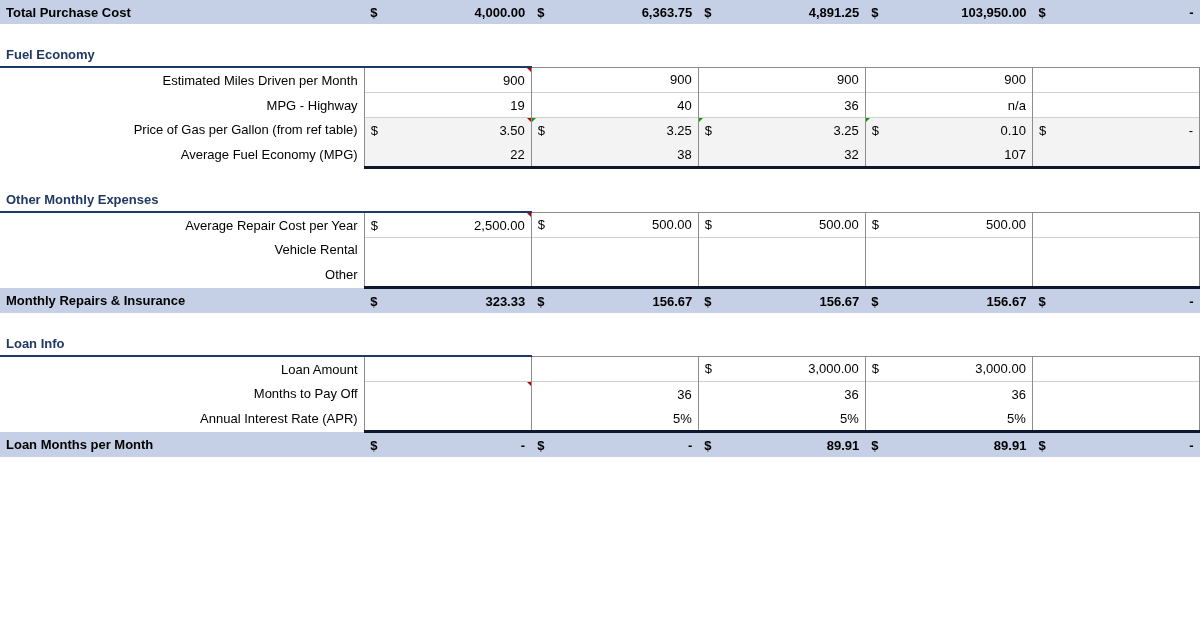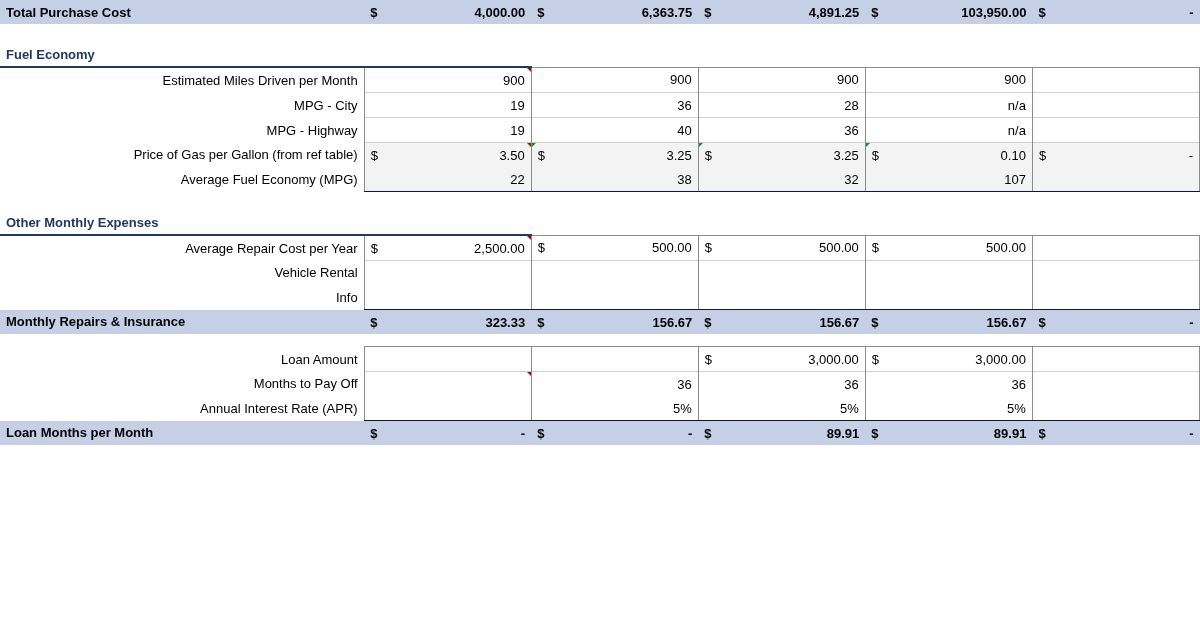--- a/index.html
+++ b/index.html
@@ -32,21 +32,21 @@
     border-bottom: 2px solid #1f3864;
     text-decoration: none;
     padding-top: 8px;
   }
   .indent { padding-left: 30px; text-align: right; }
   .summary-row td {
     background: #c5d0e6;
     font-weight: bold;
   }
   .bordered-top { border-top: 1px solid #8c8c8c; }
-  .bordered-bot { border-bottom: 1px solid #0f172a; }
+  .bordered-bot { border-bottom: 3px solid #0f172a; }
   .bordered-lr  { border-left: 1px solid #8c8c8c; border-right: 1px solid #8c8c8c; }
   .num { text-align: right; }
   .sym { text-align: left; }
   .calc { background: #f3f3f3; }
   .marker {
     position: relative;
   }
   .marker::before {
     content: "";
     position: absolute;
@@ -114,33 +114,20 @@
         <td class="sym bordered-lr bordered-top" style="border-right: none;"></td>
         <td class="num bordered-lr bordered-top marker" style="border-left: none;">900</td>
         <td class="sym bordered-lr bordered-top" style="border-right: none;"></td>
         <td class="num bordered-lr bordered-top" style="border-left: none;">900</td>
         <td class="sym bordered-lr bordered-top" style="border-right: none;"></td>
         <td class="num bordered-lr bordered-top" style="border-left: none;">900</td>
         <td class="sym bordered-lr bordered-top" style="border-right: none;"></td>
         <td class="num bordered-lr bordered-top" style="border-left: none;">900</td>
         <td class="sym bordered-lr bordered-top" style="border-right: none;"></td>
         <td class="num bordered-lr bordered-top" style="border-left: none;"></td>
-      </tr>
-      <tr>
-        <td class="indent">MPG - City</td>
-        <td class="sym bordered-lr" style="border-right: none; border-top: 1px solid rgb(208, 208, 208);"></td>
-        <td class="num bordered-lr" style="border-left: none; border-top: 1px solid rgb(208, 208, 208);">19</td>
-        <td class="sym bordered-lr" style="border-right: none; border-top: 1px solid rgb(208, 208, 208);"></td>
-        <td class="num bordered-lr" style="border-left: none; border-top: 1px solid rgb(208, 208, 208);">36</td>
-        <td class="sym bordered-lr" style="border-right: none; border-top: 1px solid rgb(208, 208, 208);"></td>
-        <td class="num bordered-lr" style="border-left: none; border-top: 1px solid rgb(208, 208, 208);">28</td>
-        <td class="sym bordered-lr" style="border-right: none; border-top: 1px solid rgb(208, 208, 208);"></td>
-        <td class="num bordered-lr" style="border-left: none; border-top: 1px solid rgb(208, 208, 208);">n/a</td>
-        <td class="sym bordered-lr" style="border-right: none; border-top: 1px solid rgb(208, 208, 208);"></td>
-        <td class="num bordered-lr" style="border-left: none; border-top: 1px solid rgb(208, 208, 208);"></td>
       </tr>
       <tr>
         <td class="indent">MPG - Highway</td>
         <td class="sym bordered-lr" style="border-right: none; border-top: 1px solid rgb(208, 208, 208);"></td>
         <td class="num bordered-lr" style="border-left: none; border-top: 1px solid rgb(208, 208, 208);">19</td>
         <td class="sym bordered-lr" style="border-right: none; border-top: 1px solid rgb(208, 208, 208);"></td>
         <td class="num bordered-lr" style="border-left: none; border-top: 1px solid rgb(208, 208, 208);">40</td>
         <td class="sym bordered-lr" style="border-right: none; border-top: 1px solid rgb(208, 208, 208);"></td>
         <td class="num bordered-lr" style="border-left: none; border-top: 1px solid rgb(208, 208, 208);">36</td>
         <td class="sym bordered-lr" style="border-right: none; border-top: 1px solid rgb(208, 208, 208);"></td>
@@ -208,21 +195,21 @@
         <td class="sym bordered-lr" style="border-right: none; border-top: 1px solid rgb(208, 208, 208);"></td>
         <td class="num bordered-lr" style="border-left: none; border-top: 1px solid rgb(208, 208, 208);"></td>
         <td class="sym bordered-lr" style="border-right: none; border-top: 1px solid rgb(208, 208, 208);"></td>
         <td class="num bordered-lr" style="border-left: none; border-top: 1px solid rgb(208, 208, 208);"></td>
         <td class="sym bordered-lr" style="border-right: none; border-top: 1px solid rgb(208, 208, 208);"></td>
         <td class="num bordered-lr" style="border-left: none; border-top: 1px solid rgb(208, 208, 208);"></td>
         <td class="sym bordered-lr" style="border-right: none; border-top: 1px solid rgb(208, 208, 208);"></td>
         <td class="num bordered-lr" style="border-left: none; border-top: 1px solid rgb(208, 208, 208);"></td>
       </tr>
       <tr>
-        <td class="indent">Info</td>
+        <td class="indent">Other</td>
         <td class="sym bordered-lr bordered-bot" style="border-right: none;"></td>
         <td class="num bordered-lr bordered-bot" style="border-left: none;"></td>
         <td class="sym bordered-lr bordered-bot" style="border-right: none;"></td>
         <td class="num bordered-lr bordered-bot" style="border-left: none;"></td>
         <td class="sym bordered-lr bordered-bot" style="border-right: none;"></td>
         <td class="num bordered-lr bordered-bot" style="border-left: none;"></td>
         <td class="sym bordered-lr bordered-bot" style="border-right: none;"></td>
         <td class="num bordered-lr bordered-bot" style="border-left: none;"></td>
         <td class="sym bordered-lr bordered-bot" style="border-right: none;"></td>
         <td class="num bordered-lr bordered-bot" style="border-left: none;"></td>
@@ -235,20 +222,31 @@
         <td class="num">156.67</td>
         <td class="sym">$</td>
         <td class="num">156.67</td>
         <td class="sym">$</td>
         <td class="num">156.67</td>
         <td class="sym">$</td>
         <td class="num">-</td>
       </tr>
       <tr class="spacer">
         <td colspan="11"></td>
+      </tr>
+      <tr>
+        <td class="section-header" colspan="3">Loan Info</td>
+        <td></td>
+        <td></td>
+        <td></td>
+        <td></td>
+        <td></td>
+        <td></td>
+        <td></td>
+        <td></td>
       </tr>
       <tr>
         <td class="indent">Loan Amount</td>
         <td class="sym bordered-lr bordered-top" style="border-right: none;"></td>
         <td class="num bordered-lr bordered-top" style="border-left: none;"></td>
         <td class="sym bordered-lr bordered-top" style="border-right: none;"></td>
         <td class="num bordered-lr bordered-top" style="border-left: none;"></td>
         <td class="sym bordered-lr bordered-top" style="border-right: none;">$</td>
         <td class="num bordered-lr bordered-top" style="border-left: none;">3,000.00</td>
         <td class="sym bordered-lr bordered-top" style="border-right: none;">$</td>

